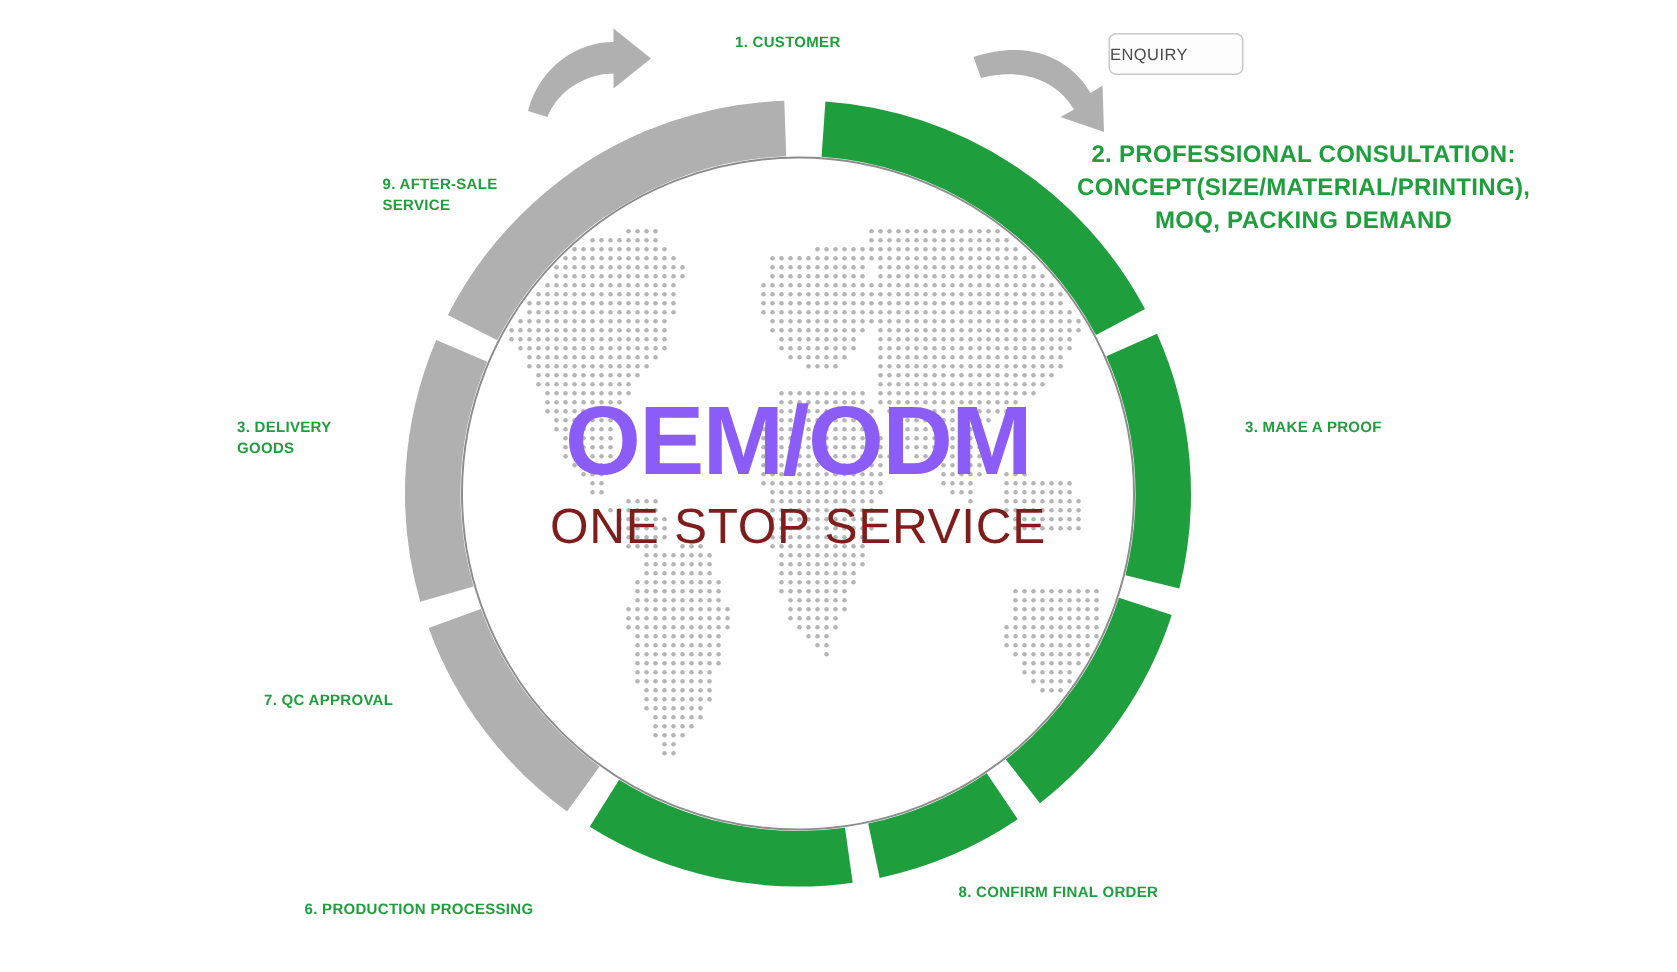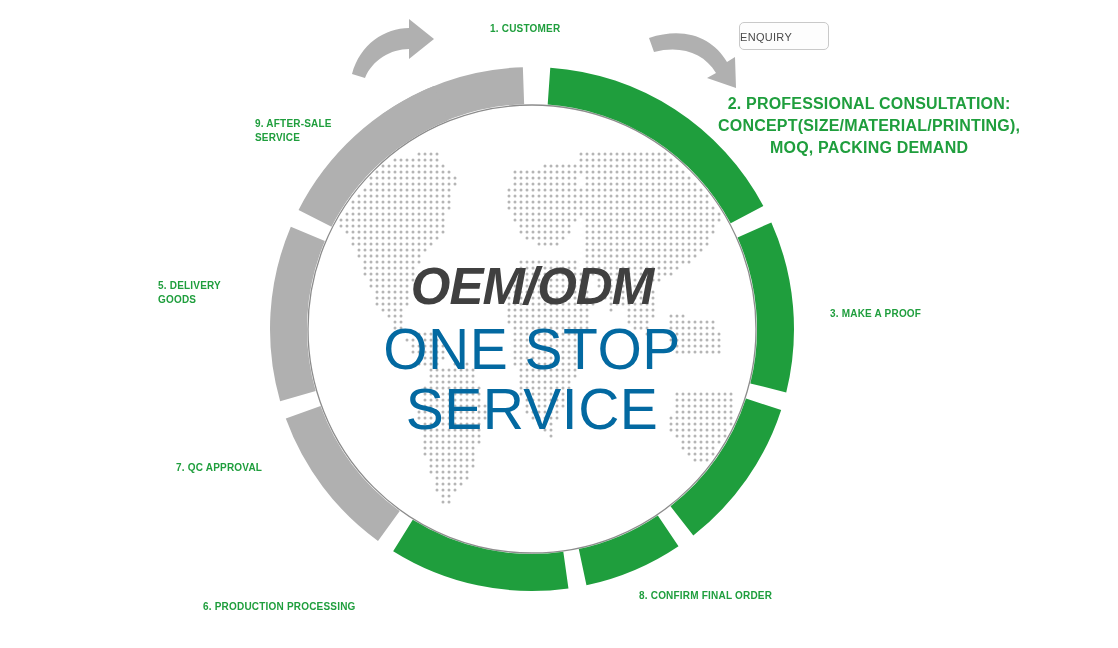--- a/index.html
+++ b/index.html
@@ -40,30 +40,29 @@
   }
 
   #center-block{
     position:absolute;
     left:269px;top:262px;
     width:526px;
     text-align:center;
     pointer-events:none;
   }
   #center-title{
-    color:#404040;
+    color:#8b5cf6;
     font-weight:bold;
-    font-size:51px;
+    font-size:65px;
     letter-spacing:-1px;
     line-height:0.98;
-    font-style:italic;
   }
   #center-sub{
-    color:#0369a1;
-    font-size:57px;
+    color:#7f1d1d;
+    font-size:33px;
     letter-spacing:.5px;
     line-height:1.05;
     margin-top:8px;
   }
 </style>
 </head>
 <body>
 
 <div id="stage">
 
@@ -1716,22 +1715,22 @@
     <div id="center-title">OEM/ODM</div>
     <div id="center-sub">ONE STOP SERVICE</div>
   </div>
 
   <div id="enquiry-btn">ENQUIRY</div>
 
   <div class="lbl" style="left:490px;top:22px;">1. CUSTOMER</div>
   <div class="lbl big" style="left:718px;top:93px;">2. PROFESSIONAL CONSULTATION:
     CONCEPT(SIZE/MATERIAL/PRINTING),
     MOQ, PACKING DEMAND</div>
-  <div class="lbl" style="left:830px;top:279px;margin-top:28px;">3. MAKE A PROOF</div>
+  <div class="lbl" style="left:830px;top:279px;">3. MAKE A PROOF</div>
   <div class="lbl" style="left:639px;top:589px;">8. CONFIRM FINAL ORDER</div>
   <div class="lbl" style="left:203px;top:600px;text-align:right;">6. PRODUCTION PROCESSING</div>
   <div class="lbl" style="left:143px;top:461px;margin-left:33px;">7. QC APPROVAL</div>
-  <div class="lbl" style="left:158px;top:279px;">5. DELIVERY
+  <div class="lbl" style="left:158px;top:279px;">3. DELIVERY
 GOODS</div>
   <div class="lbl" style="left:207px;top:117px;margin-left:48px;">9. AFTER-SALE
 SERVICE</div>
 
 </div>
 
 </body></html>

